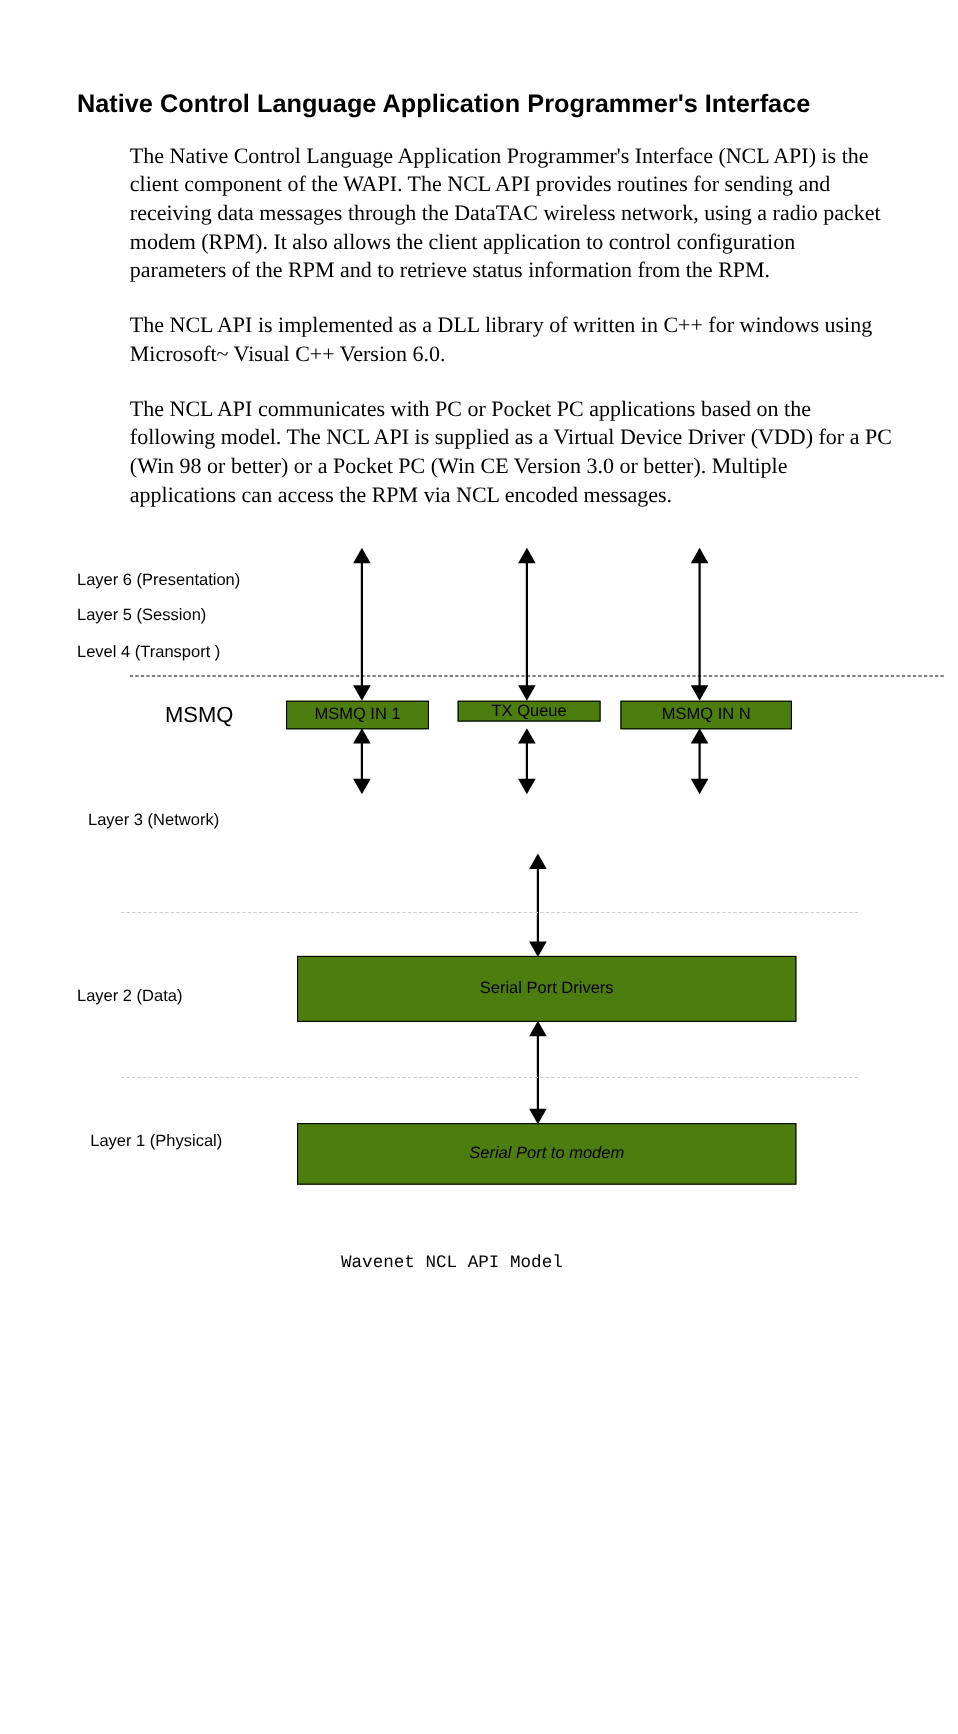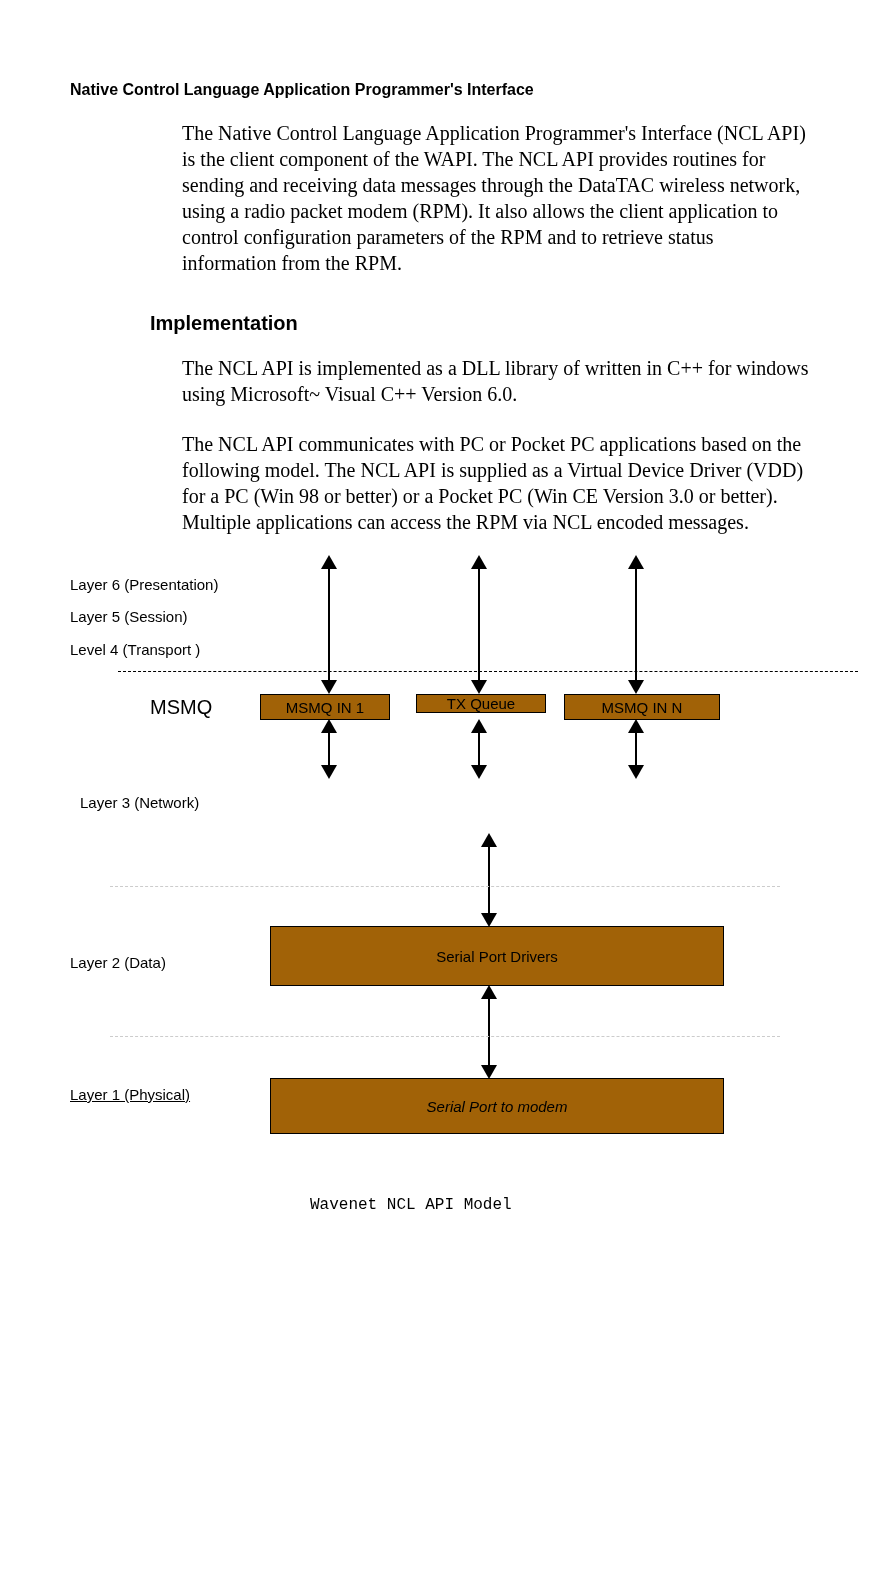--- a/index.html
+++ b/index.html
@@ -10,62 +10,62 @@
     margin: 0;
     padding: 0;
     box-sizing: border-box;
   }
   .page {
     padding: 80px 60px 40px 70px;
   }
   h1 {
     font-family: Arial, Helvetica, sans-serif;
     font-weight: bold;
-    font-size: 16px;
+    font-size: 23px;
     margin: 0 0 16px 0;
     line-height: 1.25;
   }
   .body-text {
     font-size: 20px;
     line-height: 1.3;
-    margin-left: 112px;
+    margin-left: 48px;
     margin-bottom: 24px;
   }
   .sub-heading {
     font-family: Arial, Helvetica, sans-serif;
     font-weight: bold;
     font-size: 20px;
     margin: 36px 0 8px 80px;
   }
   .diagram {
     position: relative;
     width: 760px;
     height: 720px;
     font-family: Arial, Helvetica, sans-serif;
     font-size: 15px;
-    margin-top: 41px;
+    margin-top: 56px;
   }
   .lbl {
     position: absolute;
     white-space: nowrap;
   }
   .dash {
     position: absolute;
     border-top: 1.5px dashed #000;
     height: 0;
   }
   .lightdash {
     position: absolute;
     border-top: 1.5px dashed #ccc;
     height: 0;
   }
   .box {
     position: absolute;
     border: 1.5px solid #000;
-    background: #a16207;
+    background: #4d7c0f;
     display: flex;
     align-items: center;
     justify-content: center;
     box-sizing: border-box;
     font-size: 15px;
     padding: 2px 4px;
     text-align: center;
   }
   .arrow-vert {
     position: absolute;
@@ -104,21 +104,20 @@
 </style>
 </head>
 <body>
 
 <div class="page">
 
   <h1>Native Control Language Application Programmer's Interface</h1>
 
   <p class="body-text">The Native Control Language Application Programmer's Interface (NCL API) is the client component of the WAPI. The NCL API provides routines for sending and receiving data messages through the DataTAC wireless network, using a radio packet modem (RPM). It also allows the client application to control configuration parameters of the RPM and to retrieve status information from the RPM.</p>
 
-  <div class="sub-heading">Implementation</div>
 
   <p class="body-text">The NCL API is implemented as a DLL library of written in C++  for windows using Microsoft~ Visual C++ Version 6.0.</p>
 
   <p class="body-text">The NCL API communicates with PC or Pocket PC applications based on the following model. The NCL API is supplied as a Virtual Device Driver (VDD) for a PC (Win 98 or better) or a Pocket PC (Win CE Version 3.0 or better). Multiple applications can access the RPM via NCL encoded messages.</p>
 
   <div class="diagram">
 
     <span class="lbl" style="left:0px; top:0px;">Layer 6 (Presentation)</span>
     <span class="lbl" style="left:0px; top:32px;">Layer 5 (Session)</span>
     <span class="lbl" style="left:0px; top:65px;">Level 4 (Transport )</span>
@@ -145,20 +144,20 @@
 
     <div class="lightdash" style="left:40px; top:310px; width:670px;"></div>
 
     <span class="lbl" style="left:0px; top:378px;">Layer 2 (Data)</span>
     <div class="box" style="left:200px; top:350px; width:454px; height:60px;">Serial Port Drivers</div>
 
     <div class="arrow-vert both" style="left:418px; top:412px; height:88px;"></div>
 
     <div class="lightdash" style="left:40px; top:460px; width:670px;"></div>
 
-    <span class="lbl" style="left:0px; top:510px;text-decoration:underline;">Layer 1 (Physical)</span>
+    <span class="lbl" style="left:12px; top:510px;">Layer 1 (Physical)</span>
     <div class="box" style="left:200px; top:502px; width:454px; height:56px;font-style:italic;">Serial Port  to modem</div>
 
     <span class="caption" style="left:240px; top:620px;">Wavenet NCL API Model</span>
 
   </div>
 
 </div>
 
 </body></html>

